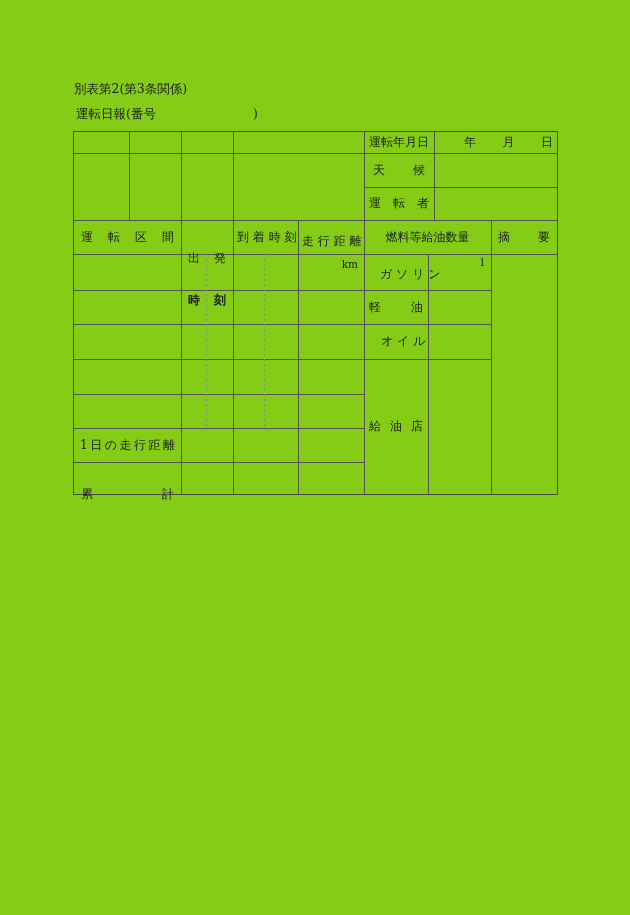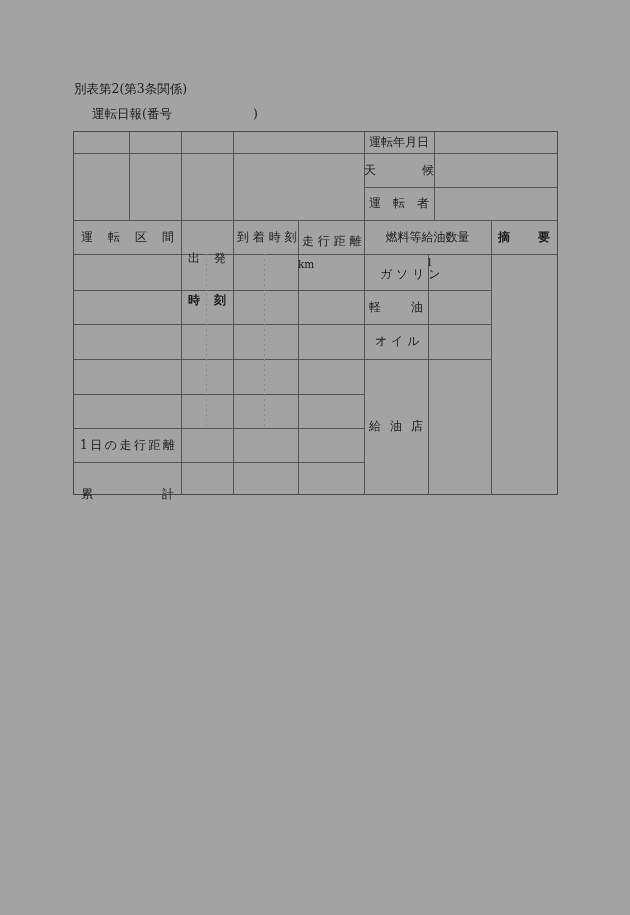--- a/index.html
+++ b/index.html
@@ -1,36 +1,36 @@
 <!DOCTYPE html>
 <html><head>
 <meta charset="utf-8">
 <style>
   html,body{margin:0;padding:0;background:#fdfdfd;}
-  .page{position:relative;width:630px;height:915px;background:#a3a3a3;
+  .page{position:relative;width:630px;height:915px;background:#84cc16;
         font-family:"DejaVu Serif","Liberation Serif",serif;color:#1b1b1b;overflow:hidden;}
   .title{position:absolute;font-size:12.5px;white-space:pre;}
   .tbl{position:absolute;left:73px;top:131px;width:483px;height:362px;
        border:1px solid #4a4a4a;box-sizing:content-box;}
   .hl{position:absolute;height:1px;background:#555;}
   .vl{position:absolute;width:1px;background:#555;}
   .vdot{position:absolute;width:1px;
         background-image:repeating-linear-gradient(to bottom,#8a8a8a 0,#8a8a8a 2px,transparent 2px,transparent 5px);}
   .cell{position:absolute;box-sizing:border-box;font-size:12px;white-space:pre;}
   .just{text-align:justify;text-align-last:justify;text-justify:inter-word;}
   .ctr{text-align:center;}
-  .rt{text-align:left;}
+  .rt{text-align:right;}
 </style>
 </head>
 <body>
 
 <div class="page">
 
   <div class="title" style="left:74px;top:81px;">別表第2(第3条関係)</div>
-  <div class="title" style="left:92px;top:106px;">運転日報(番号</div>
+  <div class="title" style="left:76px;top:106px;">運転日報(番号</div>
   <div class="title" style="left:253px;top:106px;">)</div>
 
   <div class="tbl">
 
     <div class="hl" style="left:0;top:21px;width:483px;"></div>
     <div class="hl" style="left:290px;top:55px;width:193px;"></div>
     <div class="hl" style="left:0;top:88px;width:483px;"></div>
     <div class="hl" style="left:0;top:122px;width:483px;"></div>
     <div class="hl" style="left:0;top:158px;width:417px;"></div>
     <div class="hl" style="left:0;top:192px;width:417px;"></div>
@@ -45,48 +45,49 @@
     <div class="vl" style="left:224px;top:88px;height:274px;"></div>
     <div class="vl" style="left:290px;top:0;height:362px;"></div>
     <div class="vl" style="left:360px;top:0;height:88px;"></div>
     <div class="vl" style="left:354px;top:122px;height:240px;"></div>
     <div class="vl" style="left:417px;top:88px;height:274px;"></div>
 
     <div class="vdot" style="left:132px;top:122px;height:174px;"></div>
     <div class="vdot" style="left:190px;top:122px;height:174px;"></div>
 
     <div class="cell ctr" style="left:290px;top:0;width:70px;height:21px;line-height:21px;">運転年月日</div>
-    <div class="cell just" style="left:290px;top:21px;width:70px;height:34px;line-height:34px;padding:0 0;">天 候</div>
+    <div class="cell just" style="left:360px;top:0;width:123px;height:21px;line-height:21px;padding:0 4px 0 30px;">年 月 日</div>
+    <div class="cell just" style="left:290px;top:21px;width:70px;height:34px;line-height:34px;padding:0 9px;">天 候</div>
     <div class="cell" style="left:360px;top:21px;width:123px;height:34px;"></div>
     <div class="cell just" style="left:290px;top:55px;width:70px;height:33px;line-height:33px;padding:0 5px;">運 転 者</div>
     <div class="cell" style="left:360px;top:55px;width:123px;height:33px;"></div>
 
     <div class="cell just" style="left:0;top:88px;width:107px;height:34px;line-height:34px;padding:0 7px;">運 転 区 間</div>
     <div class="cell" style="left:107px;top:88px;width:52px;height:34px;padding:3px 7px 0;">
       <div class="just" style="line-height:14px;">出 発</div>
       <div class="just" style="line-height:14px;font-weight:bold;">時 刻</div>
     </div>
     <div class="cell just" style="left:159px;top:88px;width:65px;height:34px;line-height:34px;padding:0 4px;">到 着 時 刻</div>
     <div class="cell just" style="left:224px;top:84px;width:66px;height:34px;line-height:34px;padding:8px 4px;">走 行 距 離</div>
     <div class="cell ctr" style="left:290px;top:88px;width:127px;height:34px;line-height:34px;">燃料等給油数量</div>
-    <div class="cell just" style="left:417px;top:88px;width:66px;height:34px;line-height:34px;padding:0 7px;font-weight:bold;">摘 要</div>
+    <div class="cell just" style="left:417px;top:88px;width:66px;height:34px;line-height:34px;padding:0 7px;">摘 要</div>
 
     <div class="cell" style="left:0;top:122px;width:290px;height:36px;"></div>
     <div class="cell" style="left:0;top:158px;width:290px;height:34px;"></div>
     <div class="cell" style="left:0;top:192px;width:290px;height:35px;"></div>
     <div class="cell" style="left:0;top:227px;width:290px;height:35px;"></div>
     <div class="cell" style="left:0;top:262px;width:290px;height:34px;"></div>
 
     <div class="cell rt" style="left:224px;top:122px;width:66px;height:36px;padding:4px 6px 0 0;font-size:10.5px;">km</div>
 
     <div class="cell just" style="left:290px;top:122px;width:64px;height:36px;line-height:40px;padding:0 16px;">ガ ソ リ ン</div>
     <div class="cell rt" style="left:354px;top:122px;width:63px;height:36px;padding:2px 7px 0 0;font-size:11px;">l</div>
     <div class="cell just" style="left:290px;top:158px;width:64px;height:34px;line-height:34px;padding:0 5px;">軽  油</div>
     <div class="cell" style="left:354px;top:158px;width:63px;height:34px;"></div>
-    <div class="cell just" style="left:290px;top:192px;width:64px;height:35px;line-height:35px;padding:0 11px;">オ イ ル</div>
+    <div class="cell just" style="left:290px;top:192px;width:64px;height:35px;line-height:35px;padding:0 17px;">オ イ ル</div>
     <div class="cell" style="left:354px;top:192px;width:63px;height:35px;"></div>
     <div class="cell just" style="left:290px;top:227px;width:64px;height:135px;line-height:135px;padding:0 5px;">給 油 店</div>
     <div class="cell" style="left:354px;top:227px;width:63px;height:135px;"></div>
 
     <div class="cell" style="left:417px;top:122px;width:66px;height:240px;"></div>
 
     <div class="cell just" style="left:0;top:296px;width:107px;height:34px;line-height:34px;padding:0 6px;">1日の走行距離</div>
     <div class="cell just" style="left:0;top:330px;width:107px;height:32px;line-height:32px;padding:16px 7px;">累 計</div>
 
   </div>

